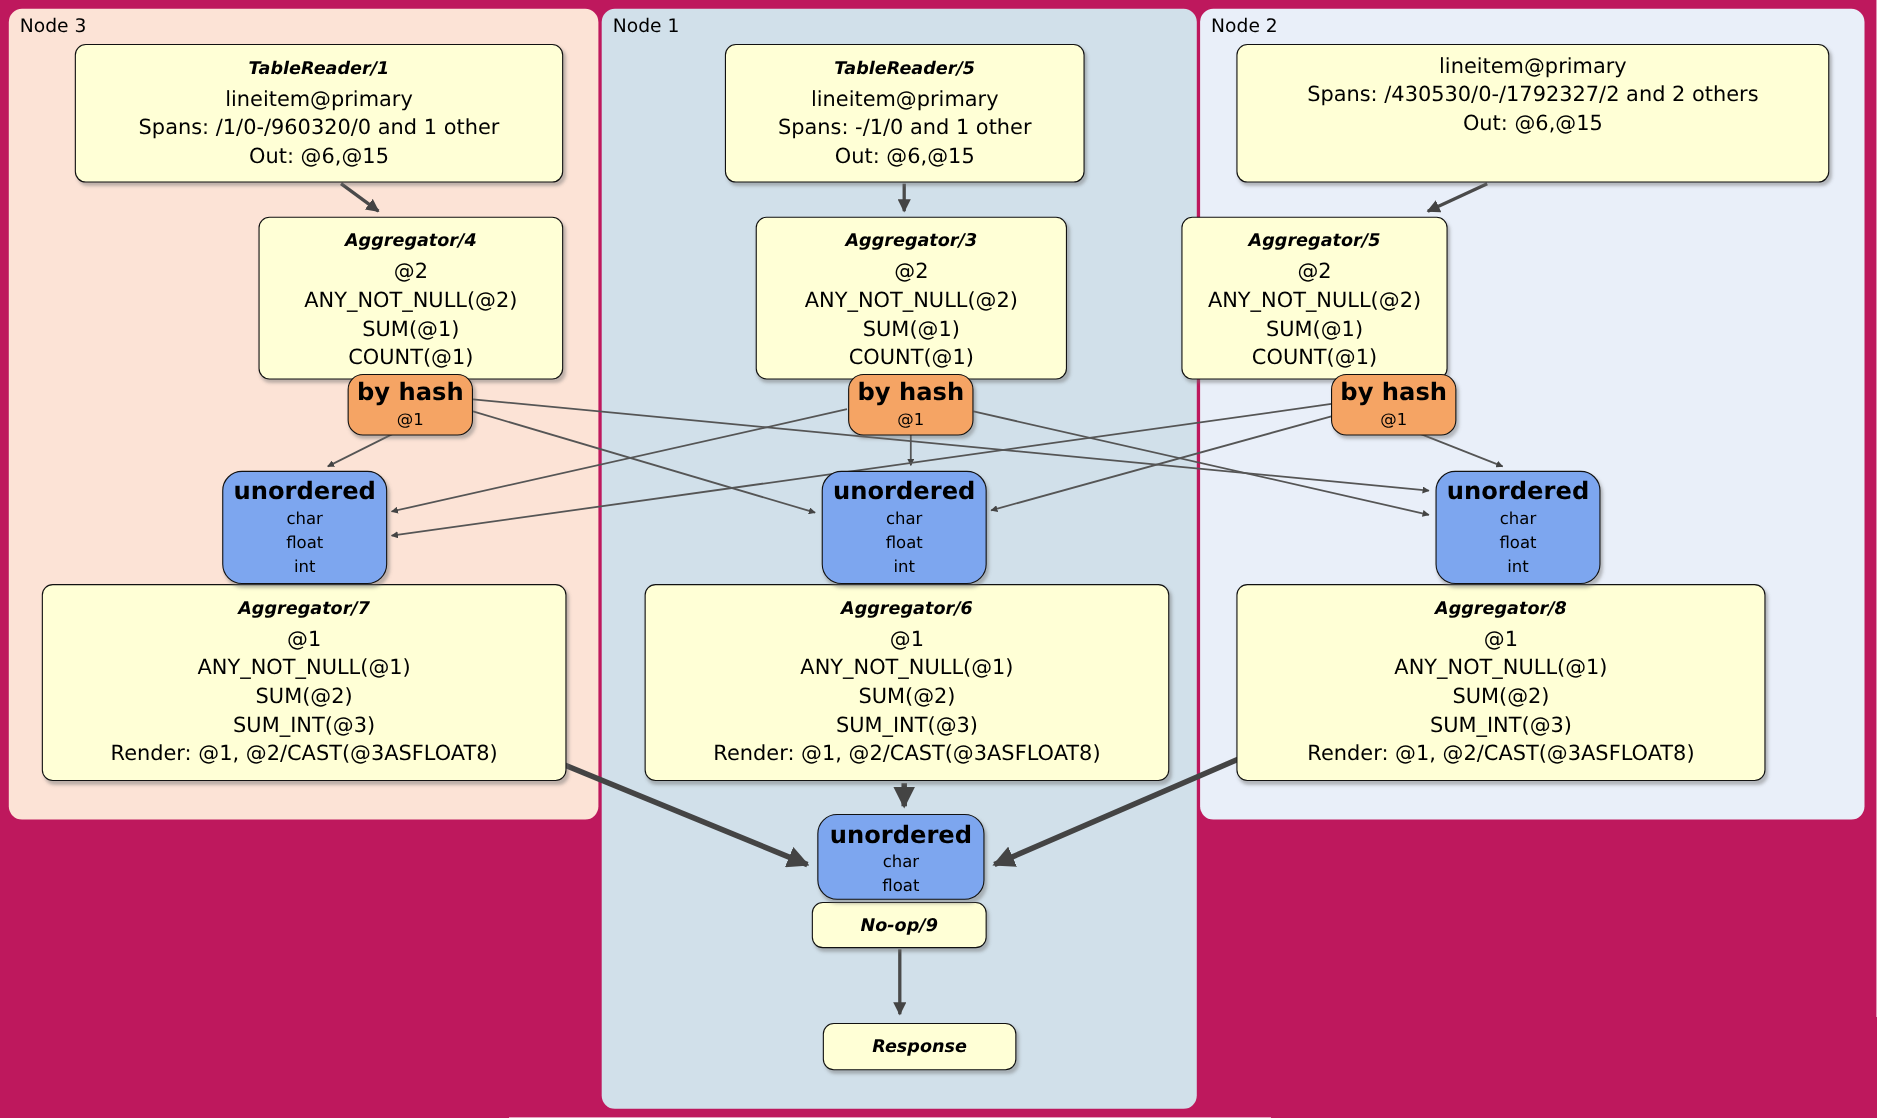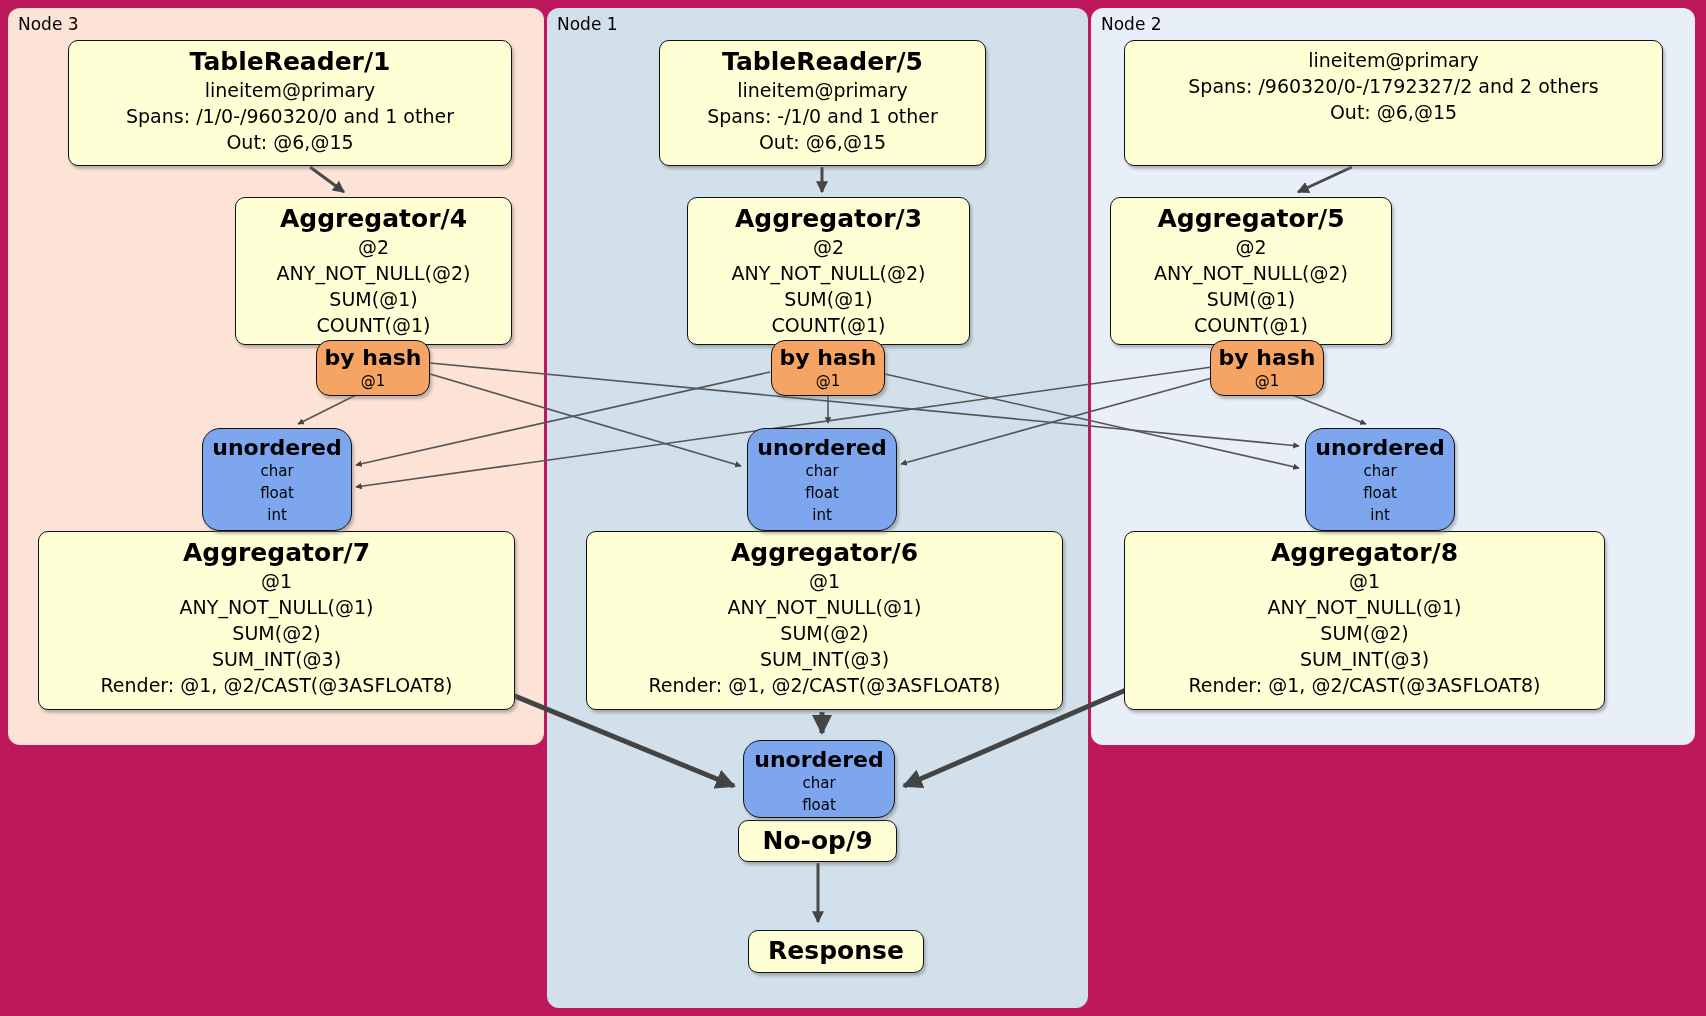--- a/index.html
+++ b/index.html
@@ -4,21 +4,21 @@
 <style>
   html,body{margin:0;padding:0;background:#fff;}
   body{font-family:"DejaVu Sans","Liberation Sans",sans-serif;color:#000;}
   .canvas{position:relative;width:1706px;height:1016px;background:#be185d;overflow:hidden;}
   .region{position:absolute;border-radius:12px;z-index:1;}
   .region-label{position:absolute;top:6px;left:10px;font-size:17px;color:#000;z-index:2;}
   svg.edges{position:absolute;left:0;top:0;z-index:2;pointer-events:none;}
   .box{position:absolute;background:#ffffd6;border:1.5px solid #111;border-radius:10px;
        text-align:center;box-sizing:border-box;padding-top:6px;z-index:3;
        box-shadow:2px 3px 3px rgba(110,110,110,0.45);}
-  .box-title{font-size:25px;font-weight:bold;line-height:30px;white-space:nowrap;}
+  .box-title{font-size:16px;font-weight:bold;line-height:30px;white-space:nowrap;font-style:italic;}
   .box-line{font-size:19px;line-height:26px;white-space:nowrap;}
   .box.small{padding-top:2px;}
   .box.small .box-title{line-height:36px;}
   .chip{position:absolute;border:1.5px solid #111;text-align:center;box-sizing:border-box;z-index:4;
         box-shadow:2px 3px 3px rgba(110,110,110,0.45);}
   .chip.router{background:#f5a464;border-radius:14px;padding-top:5px;}
   .chip.sync{background:#7da6ef;border-radius:18px;padding-top:7px;}
   .chip-title{font-size:22px;font-weight:bold;line-height:24px;white-space:nowrap;}
   .chip-sub{font-size:15px;line-height:22px;white-space:nowrap;}
 </style>
@@ -126,25 +126,25 @@
     <div class="box-title">Aggregator/6</div>
     <div class="box-line">@1</div>
     <div class="box-line">ANY_NOT_NULL(@1)</div>
     <div class="box-line">SUM(@2)</div>
     <div class="box-line">SUM_INT(@3)</div>
     <div class="box-line">Render: @1, @2/CAST(@3ASFLOAT8)</div>
   </div>
 
   <div class="box" style="left:1124px;top:40px;width:539px;height:126px;">
     <div class="box-line">lineitem@primary</div>
-    <div class="box-line">Spans: /960320/0-/1792327/2 and 2 others</div>
+    <div class="box-line">Spans: /430530/0-/1792327/2 and 2 others</div>
     <div class="box-line">Out: @6,@15</div>
   </div>
 
-  <div class="box" style="left:1110px;top:197px;width:282px;height:148px;">
+  <div class="box" style="left:1074px;top:197px;width:242px;height:148px;">
     <div class="box-title">Aggregator/5</div>
     <div class="box-line">@2</div>
     <div class="box-line">ANY_NOT_NULL(@2)</div>
     <div class="box-line">SUM(@1)</div>
     <div class="box-line">COUNT(@1)</div>
   </div>
 
   <div class="chip router" style="left:1210px;top:340px;width:114px;height:56px;">
     <div class="chip-title">by hash</div>
     <div class="chip-sub">@1</div>

